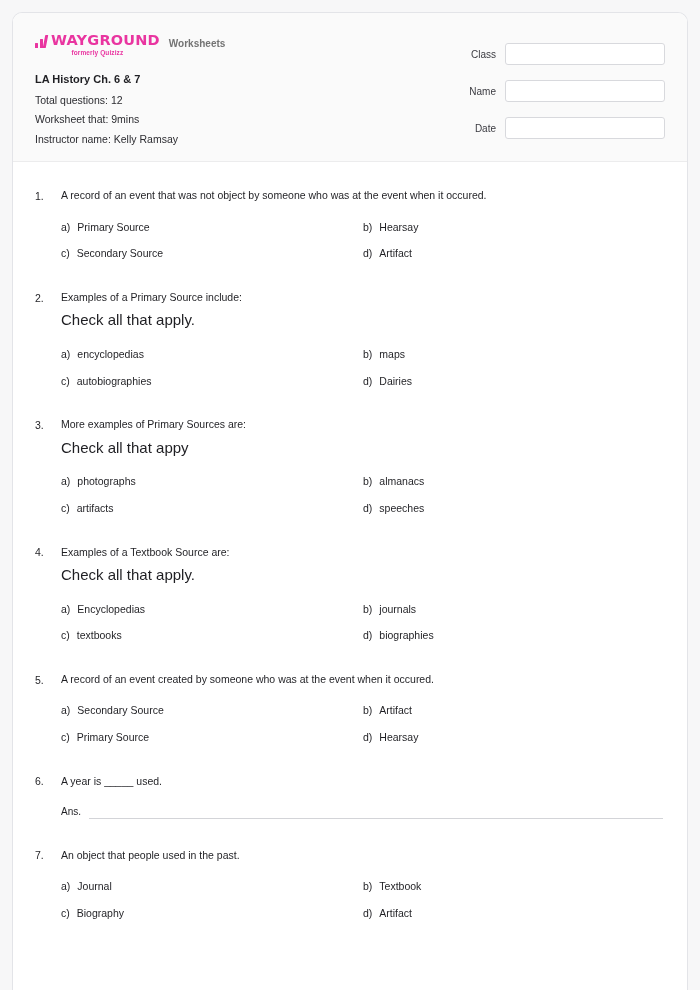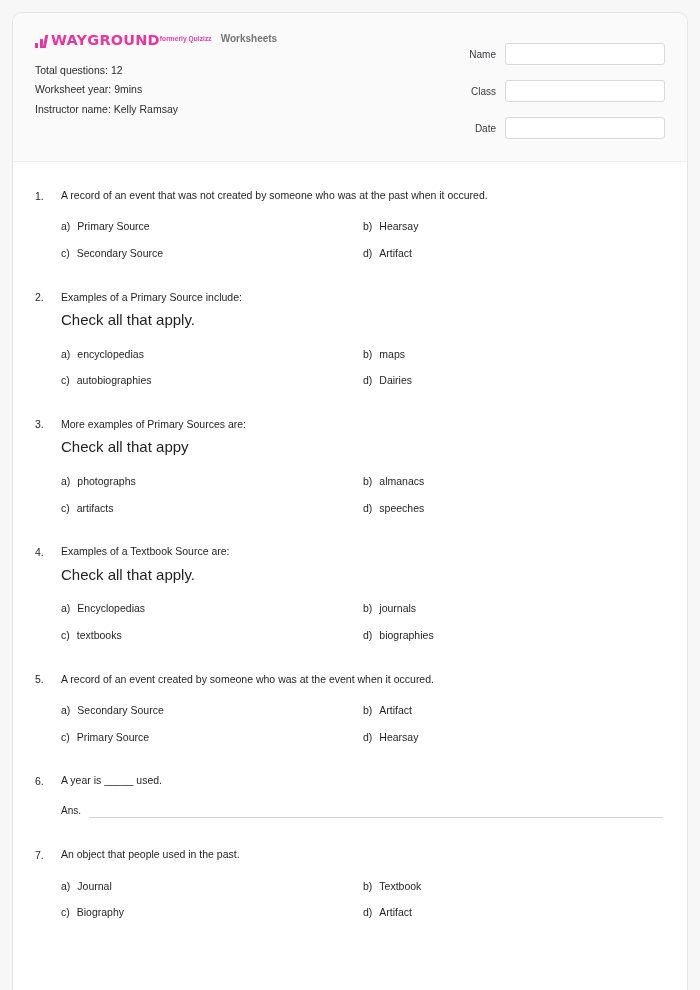--- a/index.html
+++ b/index.html
@@ -44,21 +44,21 @@
 
   .header-left { padding-top: 2px; }
 
   .brand-row {
     display: flex;
     align-items: center;
     gap: 9px;
     margin-bottom: 16px;
   }
 
-  .brand-block { display: flex; flex-direction: row; align-items: flex-start; }
+  .brand-block { display: flex; flex-direction: column; align-items: center; }
 
   .brand-mark-row { display: flex; align-items: flex-end; gap: 4px; }
 
   .logo-bars {
     display: flex;
     align-items: flex-end;
     gap: 1.5px;
     height: 13px;
   }
   .logo-bars i {
@@ -235,47 +235,48 @@
                   <i></i>
                   <i></i>
               </span>
               <span class="brand-word">WAYGROUND</span>
             </div>
             <div class="brand-sub">formerly Quizizz</div>
           </div>
           <div class="worksheets-label">Worksheets</div>
         </div>
 
+        <p class="meta-title">LA History Ch. 6 &amp; 7</p>
         <p class="meta-line">Total questions: 12</p>
-        <p class="meta-line">Worksheet year: 9mins</p>
+        <p class="meta-line">Worksheet that: 9mins</p>
         <p class="meta-line">Instructor name: Kelly Ramsay</p>
       </div>
 
       <div class="header-right">
+        <div class="field-row">
+          <span class="field-label">Class</span>
+          <input class="field-input" type="text" value="" style="">
+        </div>
         <div class="field-row">
           <span class="field-label">Name</span>
           <input class="field-input" type="text" value="" style="">
         </div>
         <div class="field-row">
-          <span class="field-label">Class</span>
-          <input class="field-input" type="text" value="" style="">
-        </div>
-        <div class="field-row">
           <span class="field-label">Date</span>
           <input class="field-input" type="text" value="" style="">
         </div>
       </div>
     </div>
 
     <div class="body">
 
       <div class="question">
         <div class="q-num">1.</div>
         <div class="q-body">
-          <p class="q-text">A record of an event that was not created by someone who was at the past when it occured.</p>
+          <p class="q-text">A record of an event that was not object by someone who was at the event when it occured.</p>
           <div class="options">
             <div class="option">
               <span class="opt-key">a)</span>
               <span class="opt-text">Primary Source</span>
             </div>
             <div class="option">
               <span class="opt-key">b)</span>
               <span class="opt-text">Hearsay</span>
             </div>
             <div class="option">

